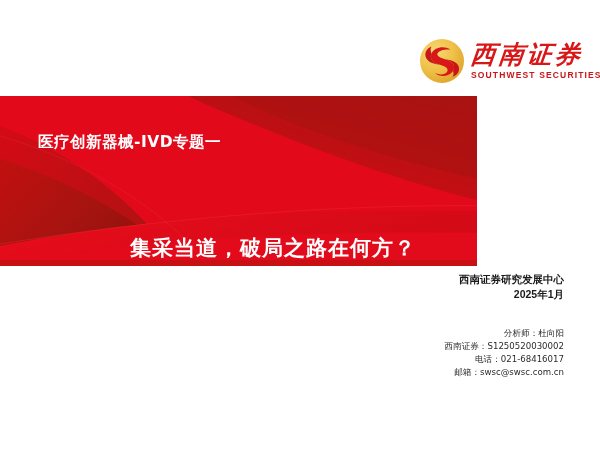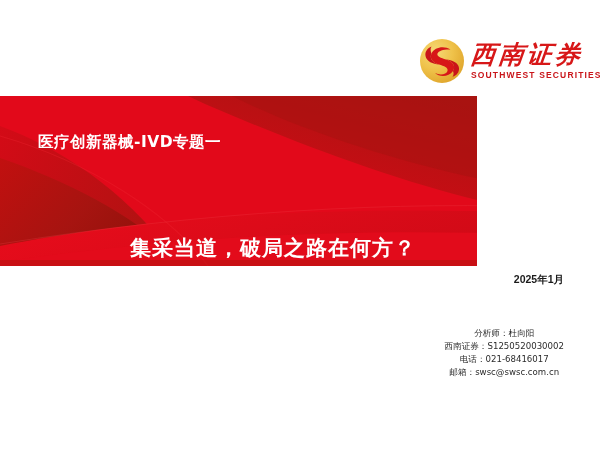--- a/index.html
+++ b/index.html
@@ -145,21 +145,21 @@
     font-weight: bold;
     color: #1a1a1a;
     white-space: nowrap;
   }
 
   
   .analyst-block {
     position: absolute;
     right: 36px;
     top: 327px;
-    text-align: center;
+    text-align: right;
     line-height: 1.52;
   }
   .analyst-line {
     font-family: "DejaVu Sans", "Liberation Sans", sans-serif;
     font-size: 8.6px;
     color: #2b2b2b;
     white-space: nowrap;
   }
 </style>
 </head>
@@ -222,20 +222,21 @@
       <rect x="0" y="164" width="563" height="6" fill="#b3140e" opacity="0.55"></rect>
     </svg>
 
     <div class="banner-titles">
       <div class="subtitle">医疗创新器械-IVD专题一</div>
       <div class="main-title">集采当道，破局之路在何方？</div>
     </div>
   </div>
 
   <div class="org-block">
+    <div class="org-name">西南证券研究发展中心</div>
     <div class="org-date">2025年1月</div>
   </div>
 
   <div class="analyst-block">
     <div class="analyst-line">分析师：杜向阳</div>
     <div class="analyst-line">西南证券：S1250520030002</div>
     <div class="analyst-line">电话：021-68416017</div>
     <div class="analyst-line">邮箱：swsc@swsc.com.cn</div>
   </div>
 

